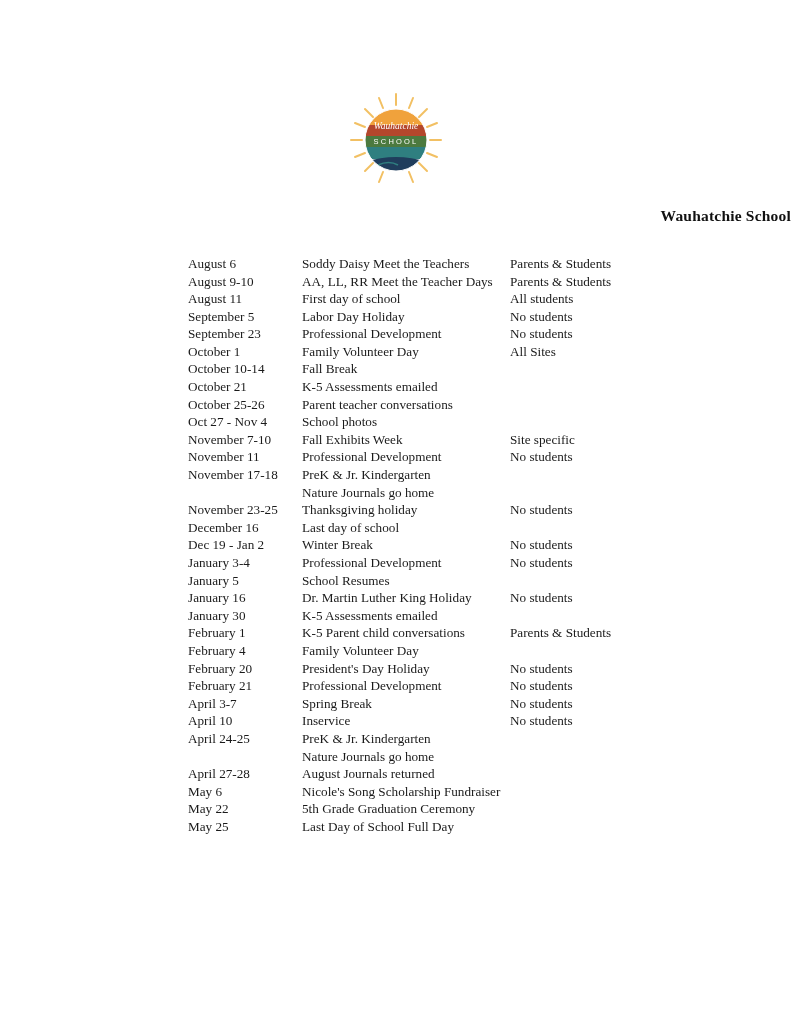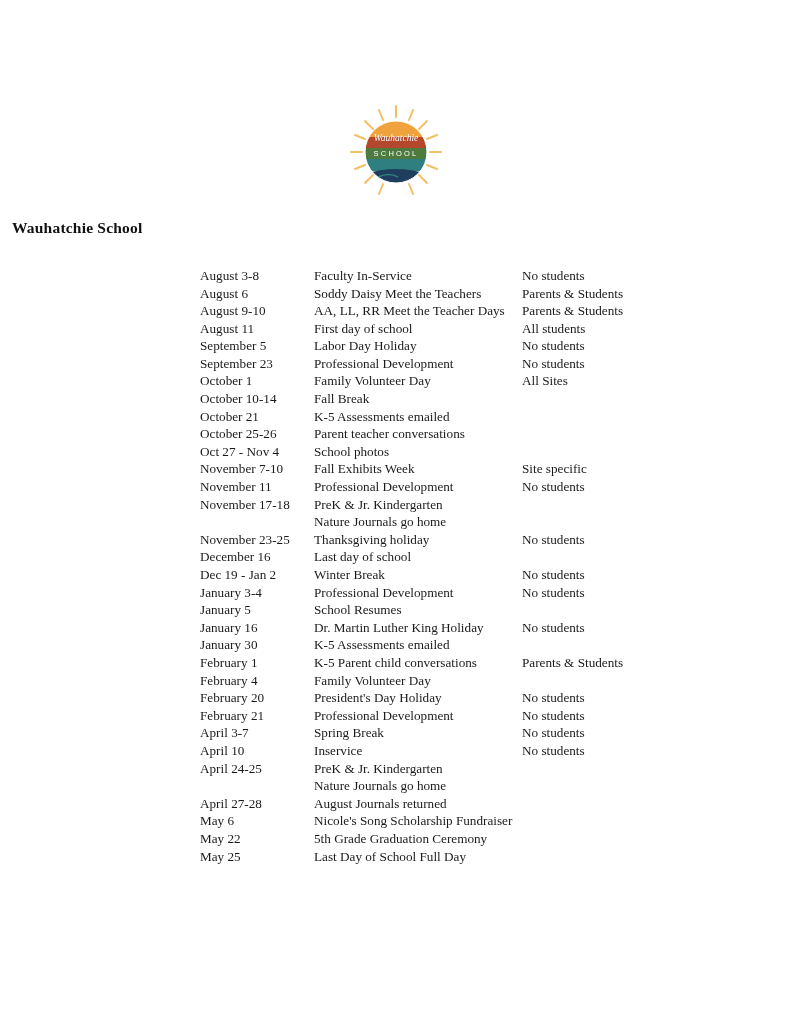--- a/index.html
+++ b/index.html
@@ -12,36 +12,36 @@
     height: 1024px;
     font-family: "Liberation Serif", serif;
     color: #1a1a1a;
     position: relative;
     overflow: hidden;
   }
   .page {
     width: 791px;
     height: 1024px;
     box-sizing: border-box;
-    padding: 12px;
+    padding: 0;
     position: relative;
   }
   .logo-wrap {
     display: flex;
     justify-content: center;
     padding-top: 92px;
   }
   .logo {
     width: 96px;
     height: 96px;
     position: relative;
   }
   .logo svg { display: block; }
   .title-block {
-    text-align: left;
+    text-align: right;
     margin-top: 18px;
     line-height: 1.35;
   }
   .title-block .line {
     font-family: "Liberation Serif", serif;
     font-weight: bold;
     font-size: 15.5px;
     letter-spacing: 0.2px;
     color: #111;
   }
@@ -117,25 +117,20 @@
   </div>
 
   <div class="title-block">
     <div class="line">Wauhatchie School</div>
   </div>
 
   <div class="table-wrap">
     <table class="cal">
       <tbody id="cal-body">
           <tr>
-            <td class="c-date">August 3-8</td>
-            <td class="c-event">Faculty In-Service</td>
-            <td class="c-who">No students</td>
-          </tr>
-          <tr>
             <td class="c-date">August 6</td>
             <td class="c-event">Soddy Daisy Meet the Teachers</td>
             <td class="c-who">Parents &amp; Students</td>
           </tr>
           <tr>
             <td class="c-date">August 9-10</td>
             <td class="c-event">AA, LL, RR Meet the Teacher Days</td>
             <td class="c-who">Parents &amp; Students</td>
           </tr>
           <tr>

